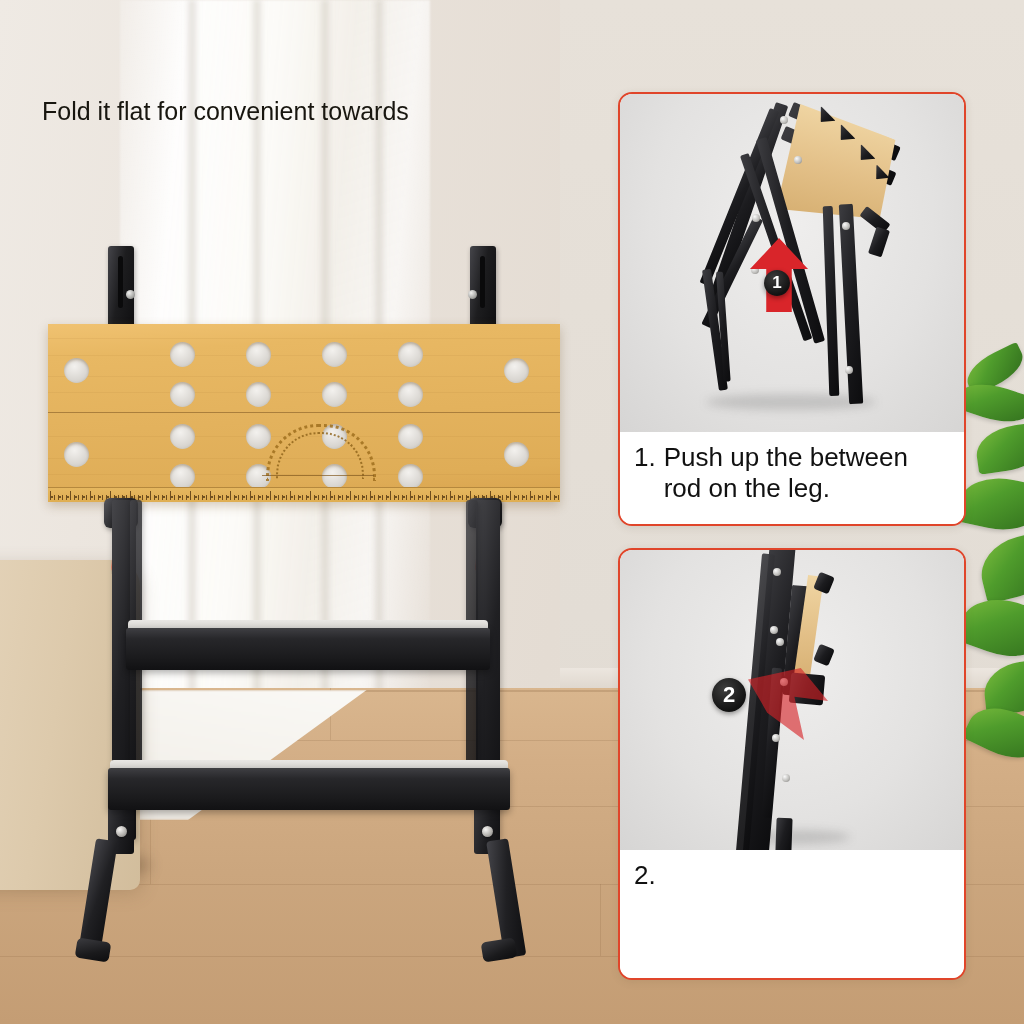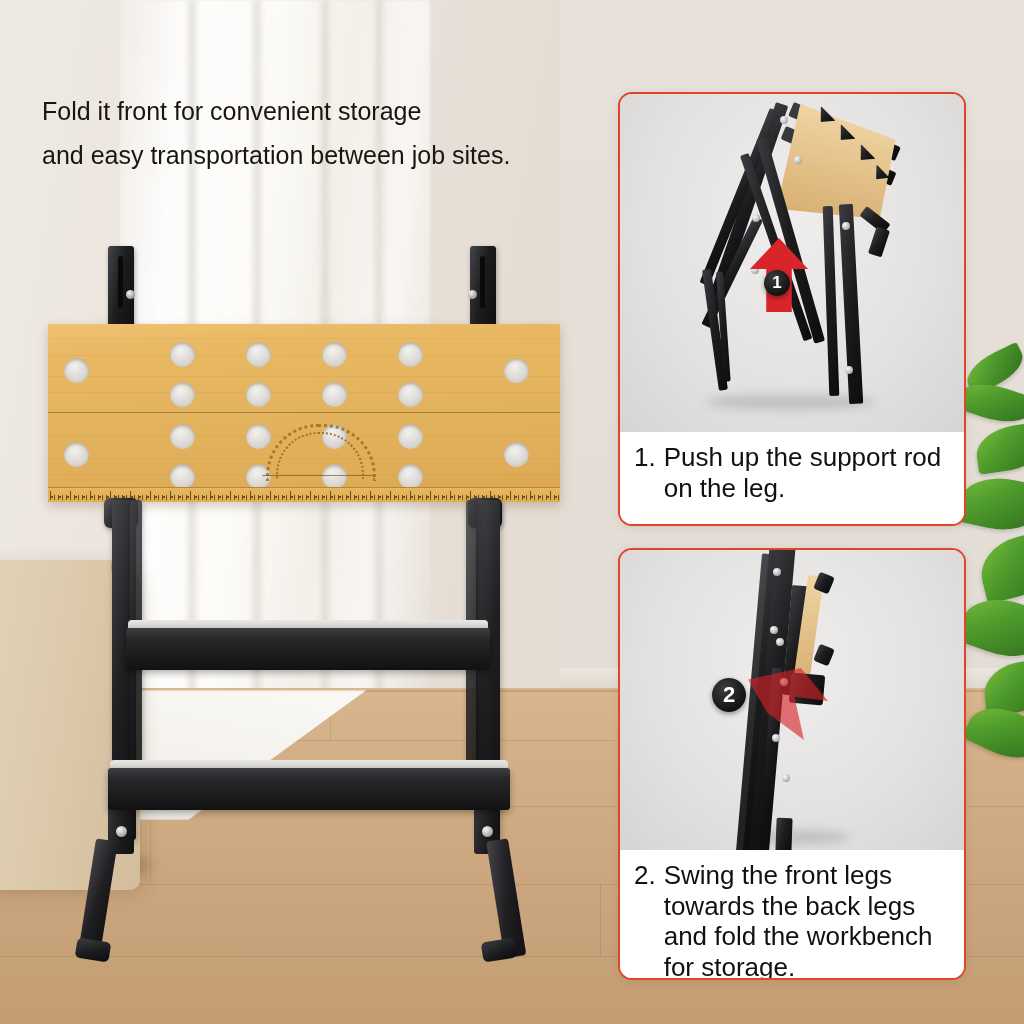--- a/index.html
+++ b/index.html
@@ -162,22 +162,21 @@
     <div class="leaf" style="left:6px;top:2px;width:62px;height:30px;transform:rotate(-26deg);"></div>
     <div class="leaf" style="left:0px;top:34px;width:74px;height:34px;transform:rotate(18deg);"></div>
     <div class="leaf" style="left:18px;top:74px;width:70px;height:44px;transform:rotate(-8deg);"></div>
     <div class="leaf" style="left:2px;top:126px;width:82px;height:52px;transform:rotate(12deg);"></div>
     <div class="leaf" style="left:22px;top:186px;width:74px;height:58px;transform:rotate(-14deg);"></div>
     <div class="leaf" style="left:4px;top:248px;width:86px;height:56px;transform:rotate(20deg);"></div>
     <div class="leaf" style="left:26px;top:310px;width:70px;height:50px;transform:rotate(-6deg);"></div>
     <div class="leaf" style="left:10px;top:358px;width:76px;height:46px;transform:rotate(26deg);"></div>
   </div>
 
-  <div class="sub1">Fold it front for convenient storage</div>
-  <div class="sub2">and easy transportation between job sites.</div>
+  <div class="sub1">Fold it flat for convenient towards</div>
 
   <div class="product">
 
     <div class="post" style="left:78px;top:18px;height:92px;">
       <div class="post-slot" style="left:10px;top:10px;height:52px;"></div>
       <div class="post-screw" style="left:18px;top:44px;"></div>
     </div>
     <div class="post" style="left:440px;top:18px;height:92px;">
       <div class="post-slot" style="left:10px;top:10px;height:52px;"></div>
       <div class="post-screw" style="left:-2px;top:44px;"></div>
@@ -471,21 +470,21 @@
       <div class="p-screw" style="left:132px;top:120px;"></div>
       <div class="p-screw" style="left:222px;top:128px;"></div>
       <div class="p-screw" style="left:131px;top:172px;"></div>
       <div class="p-screw" style="left:225px;top:272px;"></div>
 
       <div class="arrow-up" style="left:130px;top:144px;width:58px;height:74px;"></div>
       <div class="badge" style="left:144px;top:176px;width:26px;height:26px;font-size:17px;">1</div>
     </div>
     <div class="panel-cap" style="height:92px;">
       <span class="cap-num">1.</span>
-      <span class="cap-txt">Push up the support rod on the leg.</span>
+      <span class="cap-txt">Push up the between rod on the leg.</span>
     </div>
   </div>
 
   <div class="panel" style="left:618px;top:548px;width:344px;height:428px;">
     <div class="panel-img" style="height:300px;">
       <div class="p-shadow" style="left:120px;top:280px;width:110px;height:14px;"></div>
 
       <div class="p-blk" style="left:150px;top:-8px;width:26px;height:320px;transform:rotate(5deg);transform-origin:top center;"></div>
       <div class="p-blk" style="left:142px;top:4px;width:13px;height:300px;transform:rotate(5deg);transform-origin:top center;opacity:.92;"></div>
       <div class="p-blk" style="left:172px;top:36px;width:24px;height:110px;transform:rotate(5deg);transform-origin:top center;"></div>
@@ -500,17 +499,16 @@
       <div class="p-screw" style="left:156px;top:88px;"></div>
       <div class="p-screw" style="left:160px;top:128px;"></div>
       <div class="p-screw" style="left:152px;top:184px;"></div>
       <div class="p-screw" style="left:162px;top:224px;"></div>
 
       <div class="arrow-swing" style="left:128px;top:118px;width:80px;height:72px;"></div>
       <div class="badge" style="left:92px;top:128px;width:34px;height:34px;font-size:22px;">2</div>
     </div>
     <div class="panel-cap" style="height:128px;">
       <span class="cap-num">2.</span>
-      <span class="cap-txt">Swing the front legs towards the back legs and fold the workbench for storage.</span>
     </div>
   </div>
 
 </div>
 
 </body></html>

